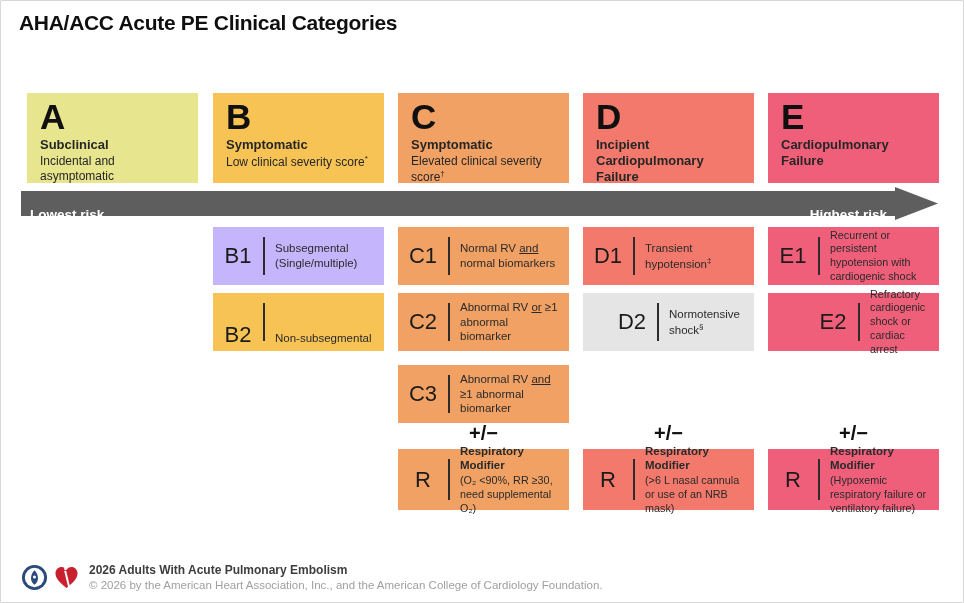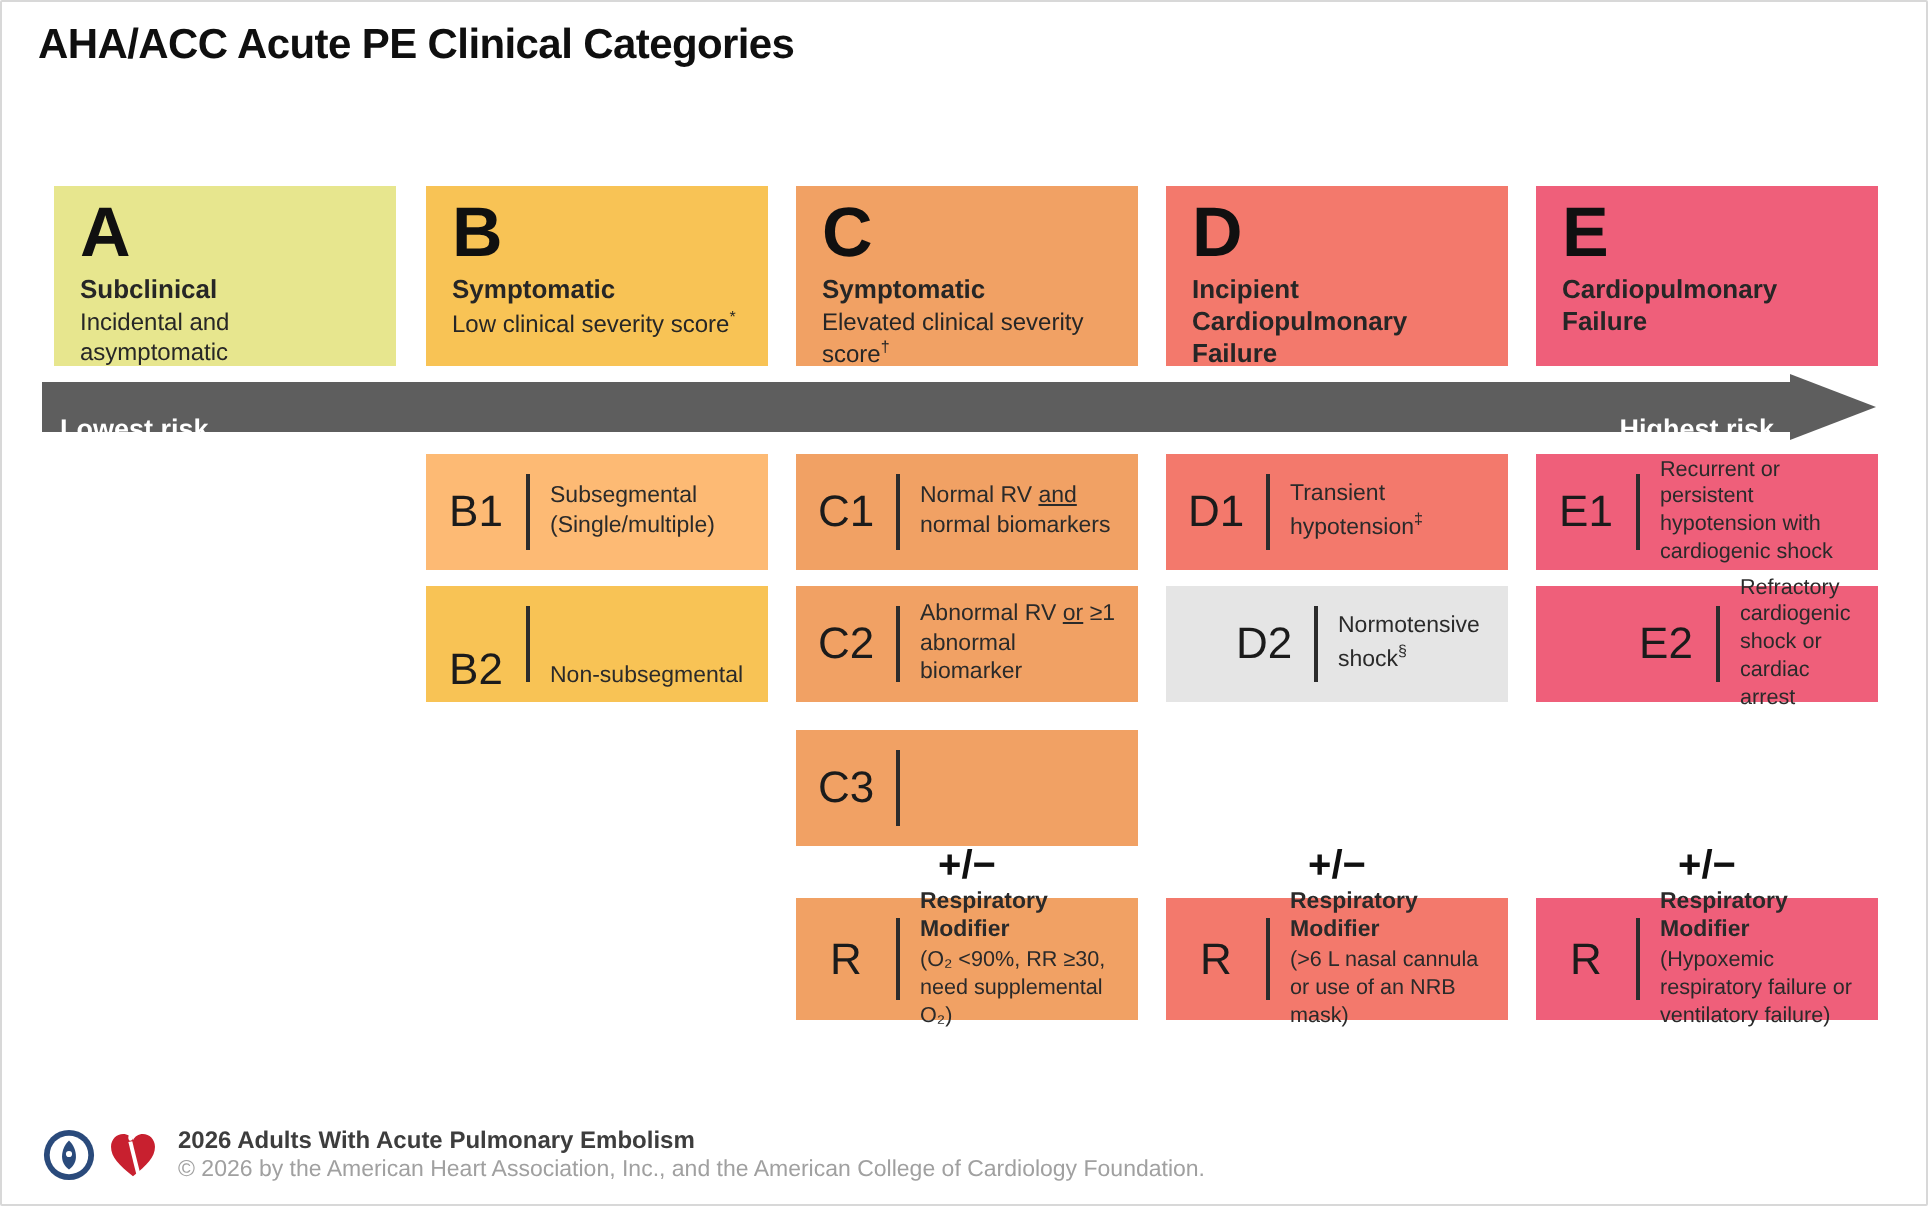--- a/index.html
+++ b/index.html
@@ -94,21 +94,21 @@
     <div class="letter">E</div>
     <div class="name">Cardiopulmonary Failure</div>
   </div>
 
   <div class="arrow-bar" style="background-color: rgb(94, 94, 94);">
     <span class="arrow-label">Lowest risk</span>
     <span class="arrow-label">Highest risk</span>
   </div>
   <div class="arrow-head" style="background-color: rgb(94, 94, 94);"></div>
 
-  <div class="box row1 colB w" style="background-color: #fdba74;">
+  <div class="box row1 colB w" style="background-color: #c4b5fd;">
     <div class="code">B1</div>
     <div class="vline"></div>
     <div class="txt"><span>Subsegmental (Single/multiple)</span></div>
   </div>
   <div class="box row2 colB w" style="background-color: rgb(248, 195, 85); align-items: flex-end;">
     <div class="code">B2</div>
     <div class="vline"></div>
     <div class="txt"><span>Non-subsegmental</span></div>
   </div>
 
@@ -118,20 +118,21 @@
     <div class="txt"><span>Normal RV </span><span class="u">and</span><span> normal biomarkers</span></div>
   </div>
   <div class="box row2 colC w" style="background-color: rgb(241, 161, 100);">
     <div class="code">C2</div>
     <div class="vline"></div>
     <div class="txt"><span>Abnormal RV </span><span class="u">or</span><span> ≥1 abnormal biomarker</span></div>
   </div>
   <div class="box row3 colC w" style="background-color: rgb(241, 161, 100);">
     <div class="code">C3</div>
     <div class="vline"></div>
+    <div class="txt"><span>Abnormal RV </span><span class="u">and</span><span> ≥1 abnormal biomarker</span></div>
   </div>
 
   <div class="box row1 colD w" style="background-color: rgb(243, 121, 108);">
     <div class="code">D1</div>
     <div class="vline"></div>
     <div class="txt"><span>Transient hypotension</span><sup>‡</sup></div>
   </div>
   <div class="box row2 colD w" style="background-color: #e5e5e5; padding-left: 24px;">
     <div class="code">D2</div>
     <div class="vline"></div>

